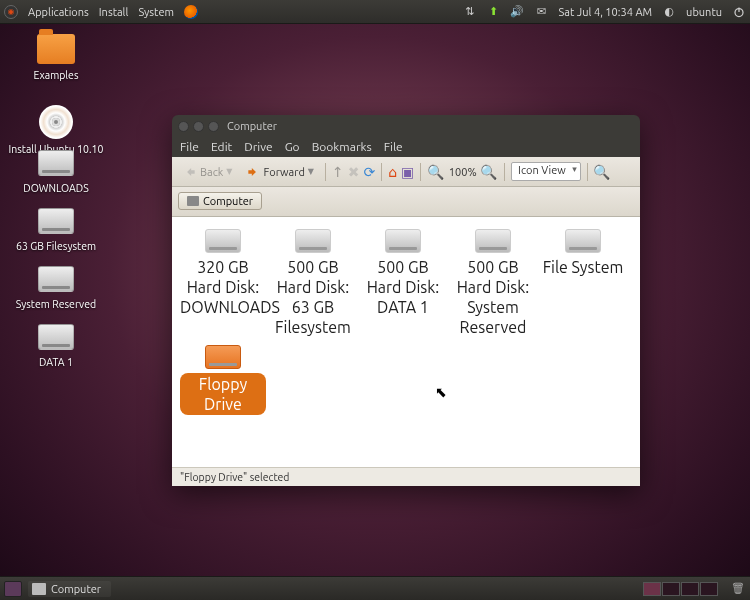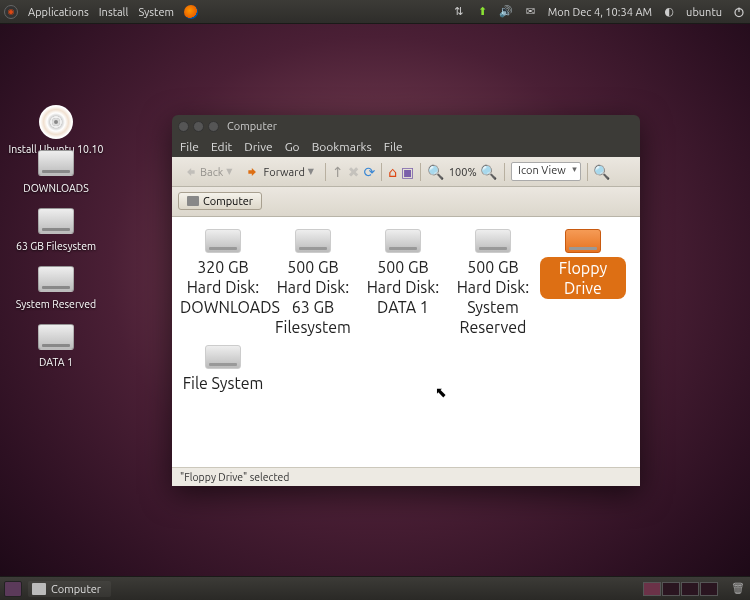--- a/index.html
+++ b/index.html
@@ -72,33 +72,37 @@
     <span class="menu-item">Applications</span>
     <span class="menu-item">Install</span>
     <span class="menu-item">System</span>
     <span class="ff-icon"></span>
   </div>
   <div class="top-right">
     <span class="tray-icon">⇅</span>
     <span class="tray-icon" style="color:#8ae234">⬆</span>
     <span class="tray-icon">🔊</span>
     <span class="tray-icon">✉</span>
-    <span>Mon Dec 4, 10:34 AM</span>
+    <span>Sat Jul 4, 10:34 AM</span>
     <span class="tray-icon">◐</span>
     <span>ubuntu</span>
     <span class="tray-icon power-icon">
       <svg viewBox="0 0 24 24" fill="none" stroke="#ccc" stroke-width="2.5">
           <circle cx="12" cy="13" r="8"></circle>
           <line x1="12" y1="3" x2="12" y2="12"></line>
         </svg>
     </span>
   </div>
 </div>
 
 <div class="desktop">
+  <div class="desktop-icon" style="left:8px; top:6px">
+    <div class="folder-ic"></div>
+    <div>Examples</div>
+  </div>
   <div class="desktop-icon" style="left:8px; top:79px">
     <div class="cd-ic"></div>
     <div>Install Ubuntu 10.10</div>
   </div>
   <div class="desktop-icon" style="left:8px; top:120px">
     <div class="hdd-ic"></div>
     <div>DOWNLOADS</div>
   </div>
   <div class="desktop-icon" style="left:8px; top:178px">
     <div class="hdd-ic"></div>
@@ -182,25 +186,25 @@
           <div class="fm-item">
             <div class="drive"></div>
             <div class="lbl">500 GB Hard Disk:</div>
             <div>DATA 1</div>
           </div>
           <div class="fm-item">
             <div class="drive"></div>
             <div class="lbl">500 GB Hard Disk:</div>
             <div>System Reserved</div>
           </div>
+          <div class="fm-item">
+            <div class="drive"></div>
+            <div class="lbl">File System</div>
+          </div>
           <div class="fm-item selected"><div class="drive"></div><div class="lbl">Floppy Drive</div></div>
-          <div class="fm-item">
-            <div class="drive"></div>
-            <div class="lbl">File System</div>
-          </div>
         </div>
     </div>
     <div class="statusbar">
       <span>"Floppy Drive" selected</span>
     </div>
   </div>
 </div>
 
 <span class="cursor">⬉</span>
 

